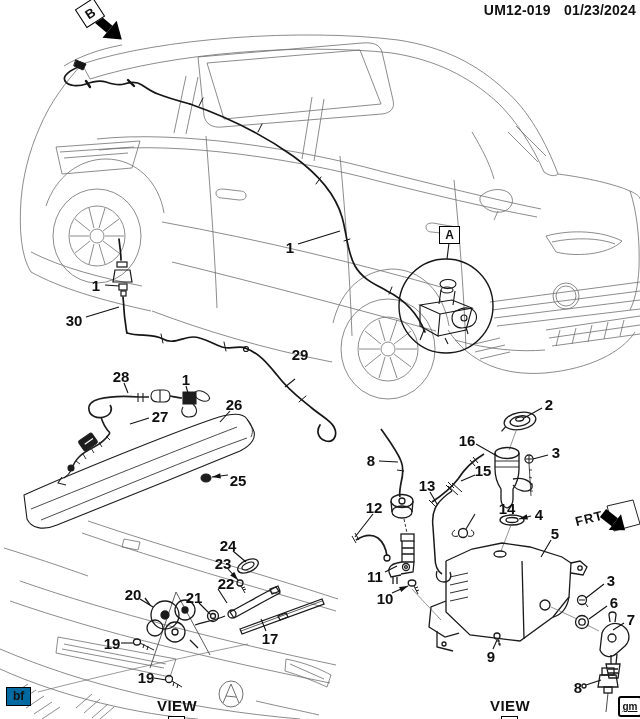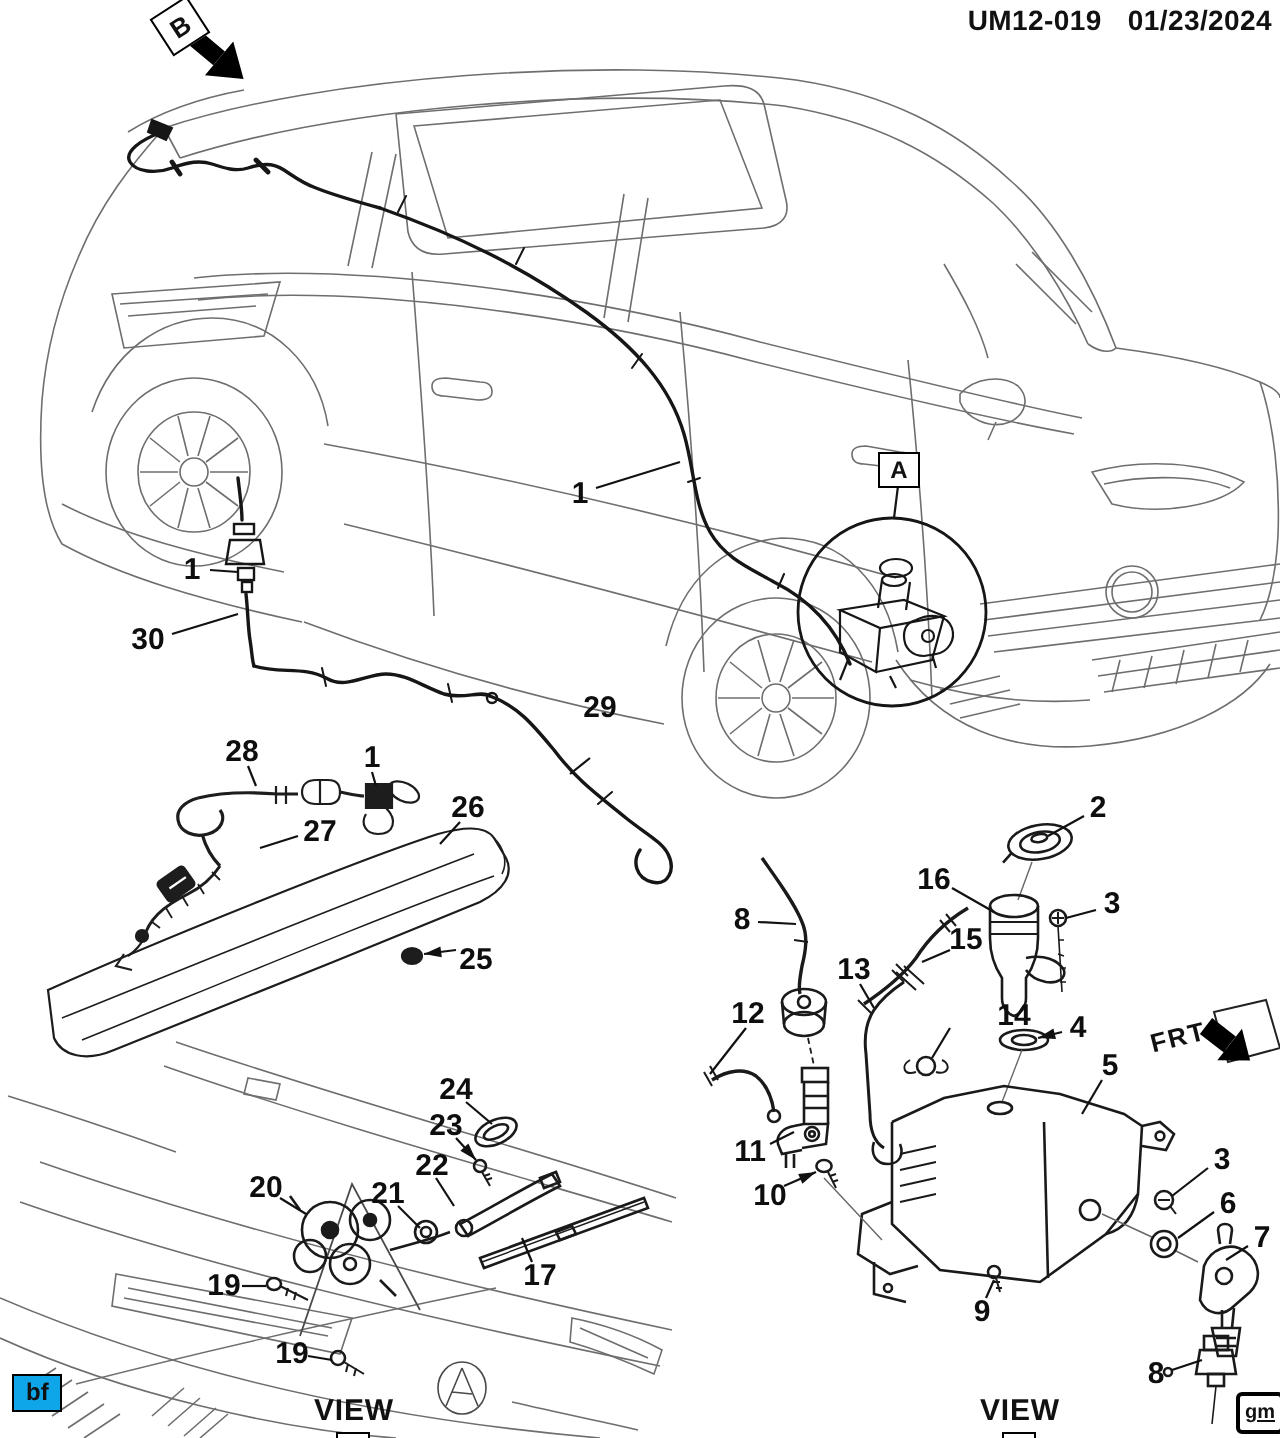--- a/index.html
+++ b/index.html
@@ -18,21 +18,21 @@
             font-size:13px;font-weight:700;background:#fff;}
   .marker-a{position:absolute;left:439px;top:226px;width:19px;height:16px;border:1.6px solid #000;
             display:flex;align-items:center;justify-content:center;font-size:12px;font-weight:700;background:#fff;}
   .frt{position:absolute;left:575px;top:511px;transform:rotate(-14deg);font-size:13px;
        font-weight:700;letter-spacing:1px;}
   .viewlbl{position:absolute;font-size:15px;font-weight:700;letter-spacing:.4px;
            display:flex;align-items:center;gap:2px;flex-direction:column;}
   .view-b{left:157px;top:697px;}
   .view-a{left:490px;top:697px;}
   .bf{position:absolute;left:6px;top:687px;border:1.6px solid #000;padding:2px 6px 3px 6px;
-      font-size:12px;font-weight:700;line-height:1;background:#0ea5e9;}
+      font-size:12px;font-weight:700;line-height:1;background:#0369a1;}
   .gm{position:absolute;left:618px;top:696px;width:20px;height:17px;border:2px solid #000;
       border-radius:3px;display:flex;align-items:center;justify-content:center;
       font-size:10px;font-weight:700;text-decoration:underline;background:#fff;}
 </style>
 </head>
 <body>
 
 <div id="stage">
 
 <svg id="art" viewBox="0 0 640 719">
@@ -427,21 +427,21 @@
       <div class="callout" style="left: 614px; top: 602px;">6</div>
       <div class="callout" style="left: 631px; top: 619px;">7</div>
       <div class="callout" style="left: 491px; top: 656px;">9</div>
       <div class="callout" style="left: 371px; top: 460px;">8</div>
       <div class="callout" style="left: 427px; top: 485px;">13</div>
       <div class="callout" style="left: 374px; top: 507px;">12</div>
       <div class="callout" style="left: 375px; top: 576px;">11</div>
       <div class="callout" style="left: 385px; top: 598px;">10</div>
       <div class="callout" style="left: 228px; top: 545px;">24</div>
       <div class="callout" style="left: 223px; top: 563px;">23</div>
-      <div class="callout" style="left: 216px; top: 583px;">22</div>
+      <div class="callout" style="left: 226px; top: 583px;">22</div>
       <div class="callout" style="left: 194px; top: 597px;">21</div>
       <div class="callout" style="left: 133px; top: 594px;">20</div>
       <div class="callout" style="left: 112px; top: 643px;">19</div>
       <div class="callout" style="left: 270px; top: 638px;">17</div>
       <div class="callout" style="left: 146px; top: 677px;">19</div>
       <div class="callout" style="left: 578px; top: 687px;">8</div>
     </div>
 
 </div>
 

